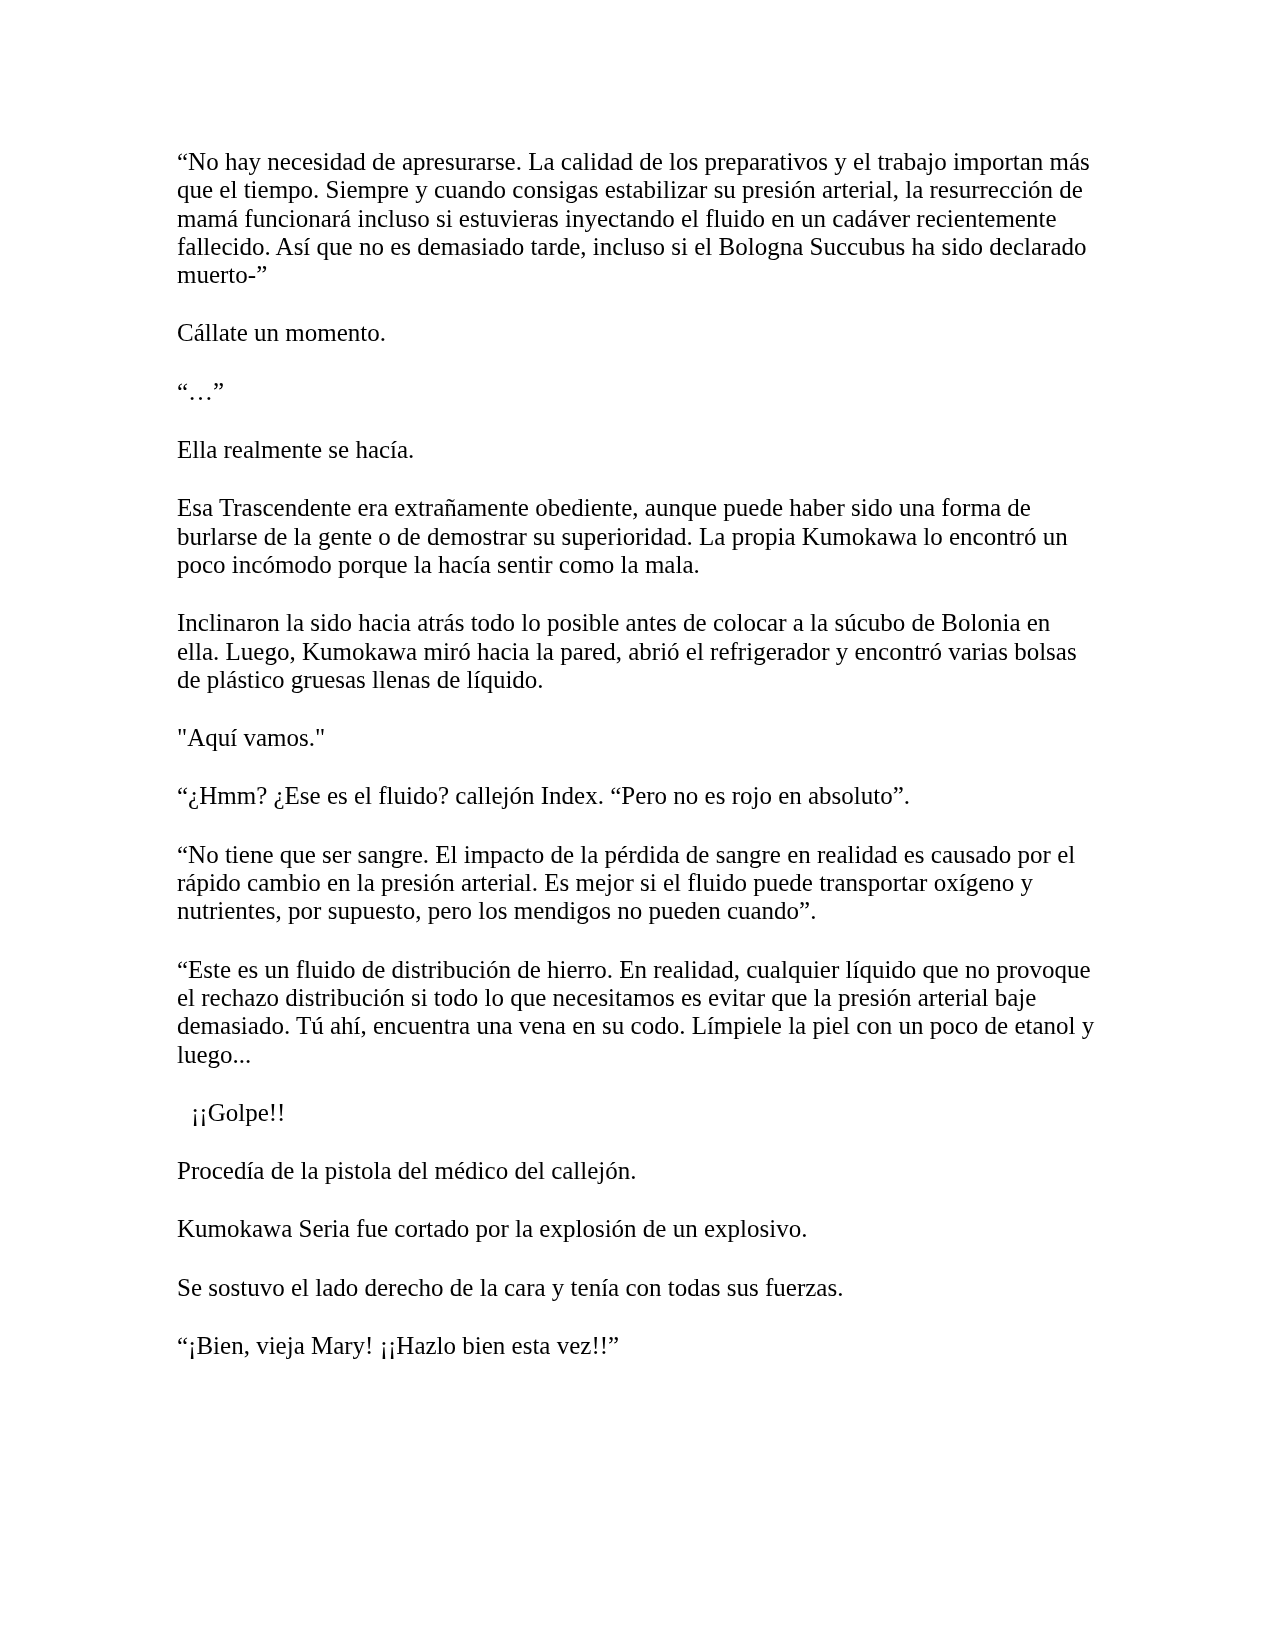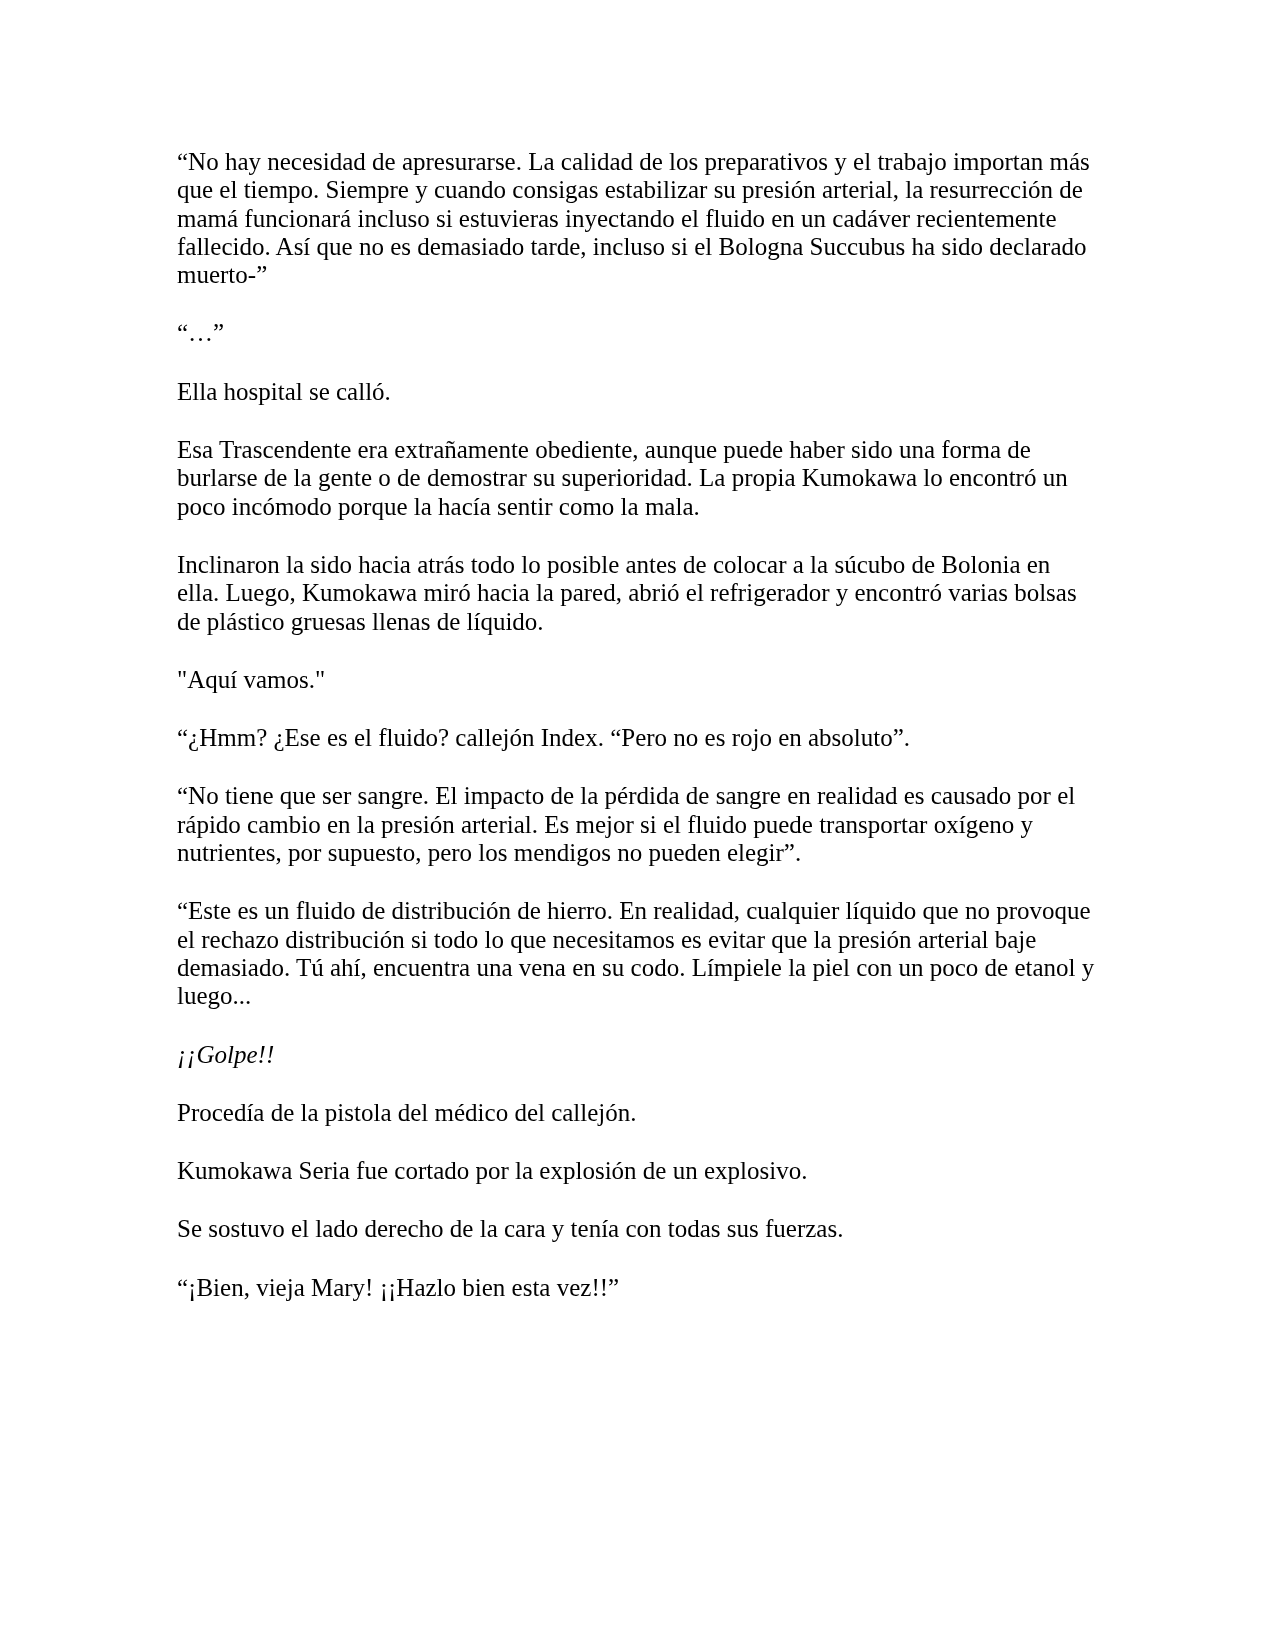--- a/index.html
+++ b/index.html
@@ -23,45 +23,46 @@
     font-size: 25px;
     line-height: 28.3px;
     text-align: left;
   }
   .para {
     margin: 0 0 30px 0;
     white-space: pre-wrap;      
     max-width: 983px;
   }
   .para.italic {
-    font-style: italic;
+    margin-left: 14px;
   }
 </style>
 </head>
 <body>
 
 <div class="page">
   <p class="para">“No hay necesidad de apresurarse. La calidad de los preparativos y el trabajo importan más
 que el tiempo. Siempre y cuando consigas estabilizar su presión arterial, la resurrección de
 mamá funcionará incluso si estuvieras inyectando el fluido en un cadáver recientemente
 fallecido. Así que no es demasiado tarde, incluso si el Bologna Succubus ha sido declarado
 muerto-”</p>
+  <p class="para">Cállate un momento.</p>
   <p class="para">“…”</p>
-  <p class="para">Ella hospital se calló.</p>
+  <p class="para">Ella realmente se hacía.</p>
   <p class="para">Esa Trascendente era extrañamente obediente, aunque puede haber sido una forma de
 burlarse de la gente o de demostrar su superioridad. La propia Kumokawa lo encontró un
 poco incómodo porque la hacía sentir como la mala.</p>
   <p class="para">Inclinaron la sido hacia atrás todo lo posible antes de colocar a la súcubo de Bolonia en
 ella. Luego, Kumokawa miró hacia la pared, abrió el refrigerador y encontró varias bolsas
 de plástico gruesas llenas de líquido.</p>
   <p class="para">"Aquí vamos."</p>
   <p class="para">“¿Hmm? ¿Ese es el fluido? callejón Index. “Pero no es rojo en absoluto”.</p>
   <p class="para">“No tiene que ser sangre. El impacto de la pérdida de sangre en realidad es causado por el
 rápido cambio en la presión arterial. Es mejor si el fluido puede transportar oxígeno y
-nutrientes, por supuesto, pero los mendigos no pueden elegir”.</p>
+nutrientes, por supuesto, pero los mendigos no pueden cuando”.</p>
   <p class="para">“Este es un fluido de distribución de hierro. En realidad, cualquier líquido que no provoque
 el rechazo distribución si todo lo que necesitamos es evitar que la presión arterial baje
 demasiado. Tú ahí, encuentra una vena en su codo. Límpiele la piel con un poco de etanol y
 luego...</p>
   <p class="para italic">¡¡Golpe!!</p>
   <p class="para">Procedía de la pistola del médico del callejón.</p>
   <p class="para">Kumokawa Seria fue cortado por la explosión de un explosivo.</p>
   <p class="para">Se sostuvo el lado derecho de la cara y tenía con todas sus fuerzas.</p>
   <p class="para">“¡Bien, vieja Mary! ¡¡Hazlo bien esta vez!!”</p>
 </div>

